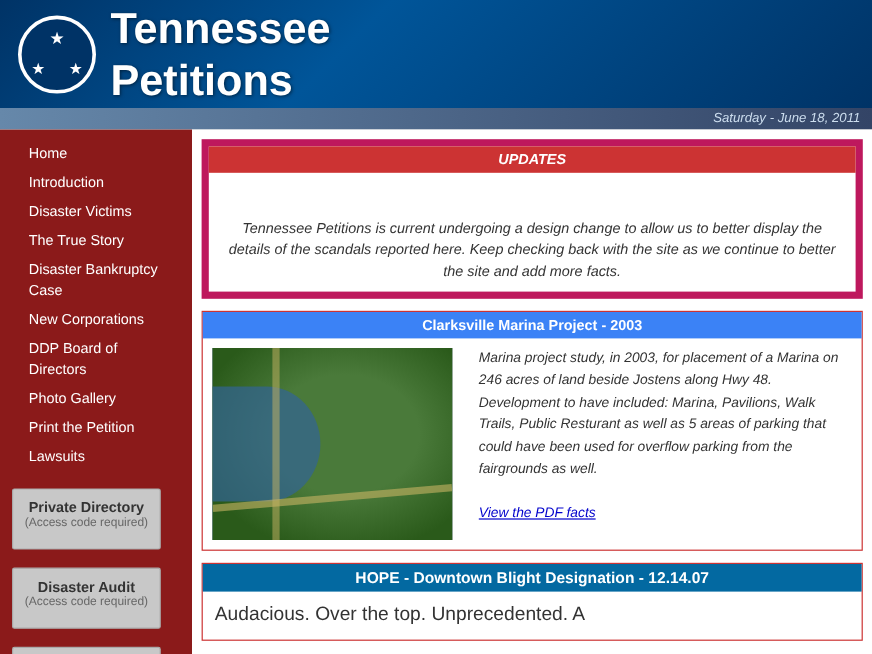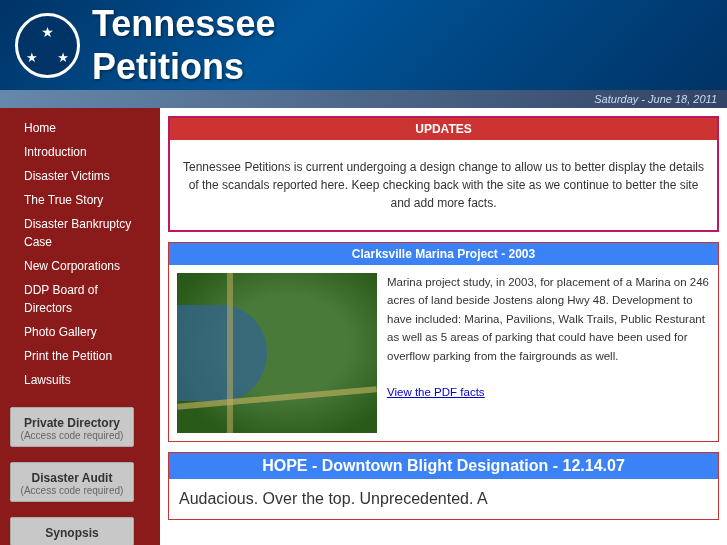--- a/index.html
+++ b/index.html
@@ -60,21 +60,21 @@
       padding: 3px 24px;
       font-size: 12px;
       line-height: 1.5;
     }
 
     .sidebar-section {
       margin: 15px 26px 8px 10px;
       background: #c8c8c8;
       border: 1px solid #aaa;
       text-align: center;
-      padding: 8px 5px 5px 5px;
+      padding: 8px 5px 16px 5px;
       border-radius: 2px;
     }
     .sidebar-section-title {
       color: #333;
       font-size: 12px;
       font-weight: bold;
       display: block;
     }
     .sidebar-section-sub {
       color: #666;
@@ -85,56 +85,59 @@
     
     #content {
       flex: 1;
       background: white;
       padding: 8px;
       overflow: hidden;
     }
 
     
     .section-box {
-      border: 2px solid #be185d;
+      border: 6px solid #be185d;
       margin-bottom: 10px;
+      font-style: italic;
     }
     .section-header {
       background: #cc3333;
       color: white;
       font-weight: bold;
       text-align: center;
       padding: 4px 8px;
       font-size: 12px;
     }
     .section-body {
-      padding: 18px 10px;
+      padding: 8px 10px;
       font-size: 12px;
       color: #333;
       line-height: 1.5;
       text-align: center;
+      margin-top: 29px;
     }
 
     
     .project-box {
       border: 1px solid #cc3333;
       margin-bottom: 10px;
     }
     .project-header {
       background: #3b82f6;
       color: white;
       font-weight: bold;
       text-align: center;
       padding: 4px 8px;
       font-size: 12px;
     }
     .project-body {
       display: flex;
       padding: 8px;
-      gap: 10px;
+      gap: 22px;
+      font-style: italic;
     }
     .project-image {
       width: 200px;
       height: 160px;
       flex-shrink: 0;
       background: #556644;
       position: relative;
       overflow: hidden;
     }
     
@@ -174,26 +177,26 @@
       text-decoration: underline;
       cursor: pointer;
     }
 
     
     .hope-box {
       border: 1px solid #cc3333;
       margin-bottom: 10px;
     }
     .hope-header {
-      background: #3b82f6;
+      background: #0369a1;
       color: white;
       font-weight: bold;
       text-align: center;
       padding: 4px 8px;
-      font-size: 16px;
+      font-size: 13px;
     }
     .hope-body {
       padding: 8px 10px;
       font-size: 16px;
       color: #333;
       line-height: 1.5;
     }
   </style>
 </head>
 <body>

